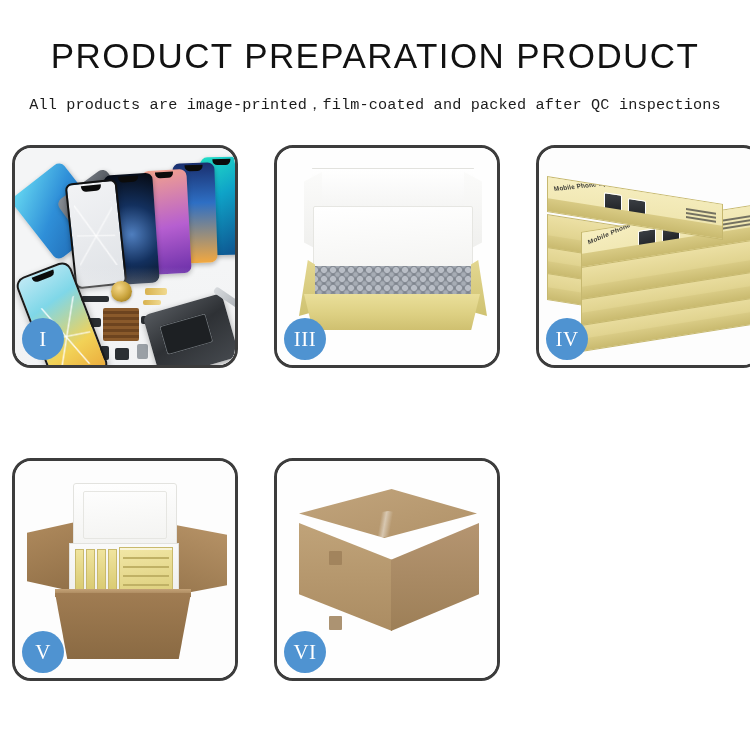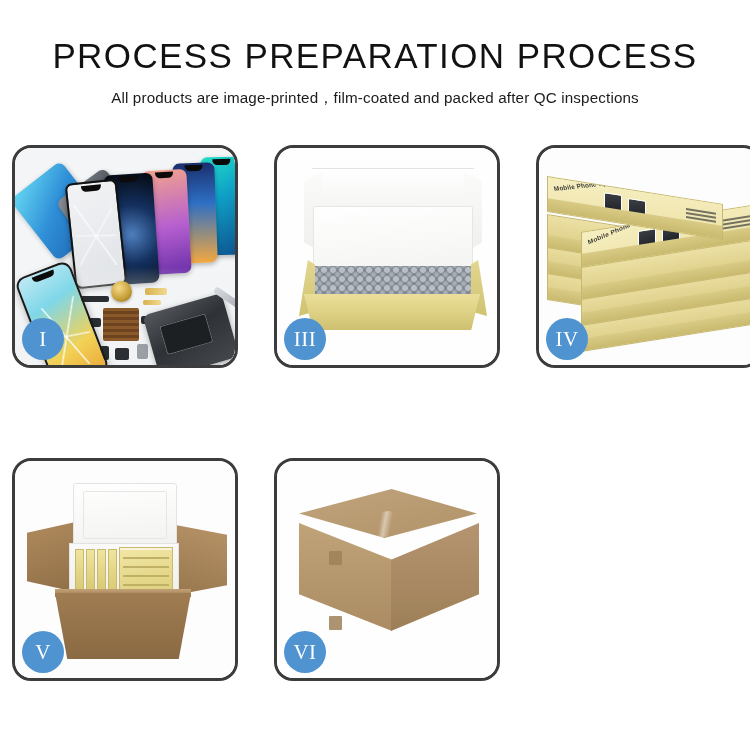--- a/index.html
+++ b/index.html
@@ -21,22 +21,22 @@
   .main-title {
     font-family: "Liberation Sans", sans-serif;
     font-size: 35px;
     font-weight: 400;
     letter-spacing: 1.4px;
     color: #121212;
     line-height: 1.05;
   }
 
   .sub-title {
-    margin-top: 13px;
-    font-family: Liberation Sans, sans-serif;
+    margin-top: 19px;
+    font-family: Liberation Mono, monospace;
     font-size: 15.2px;
     font-weight: 400;
     letter-spacing: 0.15px;
     color: #1c1c1c;
   }
 
   
   .grid {
     position: absolute;
     top: 145px;
@@ -363,21 +363,21 @@
     position: absolute; width: 13px; height: 14px;
     background: #9d8059; opacity: .85; border-radius: 1px;
   }
 </style>
 </head>
 <body>
 
 <div class="page">
 
   <div class="header">
-    <div class="main-title">PROCESS PREPARATION PROCESS</div>
+    <div class="main-title">PRODUCT PREPARATION PRODUCT</div>
     <div class="sub-title">All products are image-printed，film-coated and packed after QC inspections</div>
   </div>
 
   <div class="grid">
 
     <div class="panel">
       <div class="panel-inner p1">
         <div class="scr a"></div>
         <div class="scr b"></div>
         <div class="scr g">

